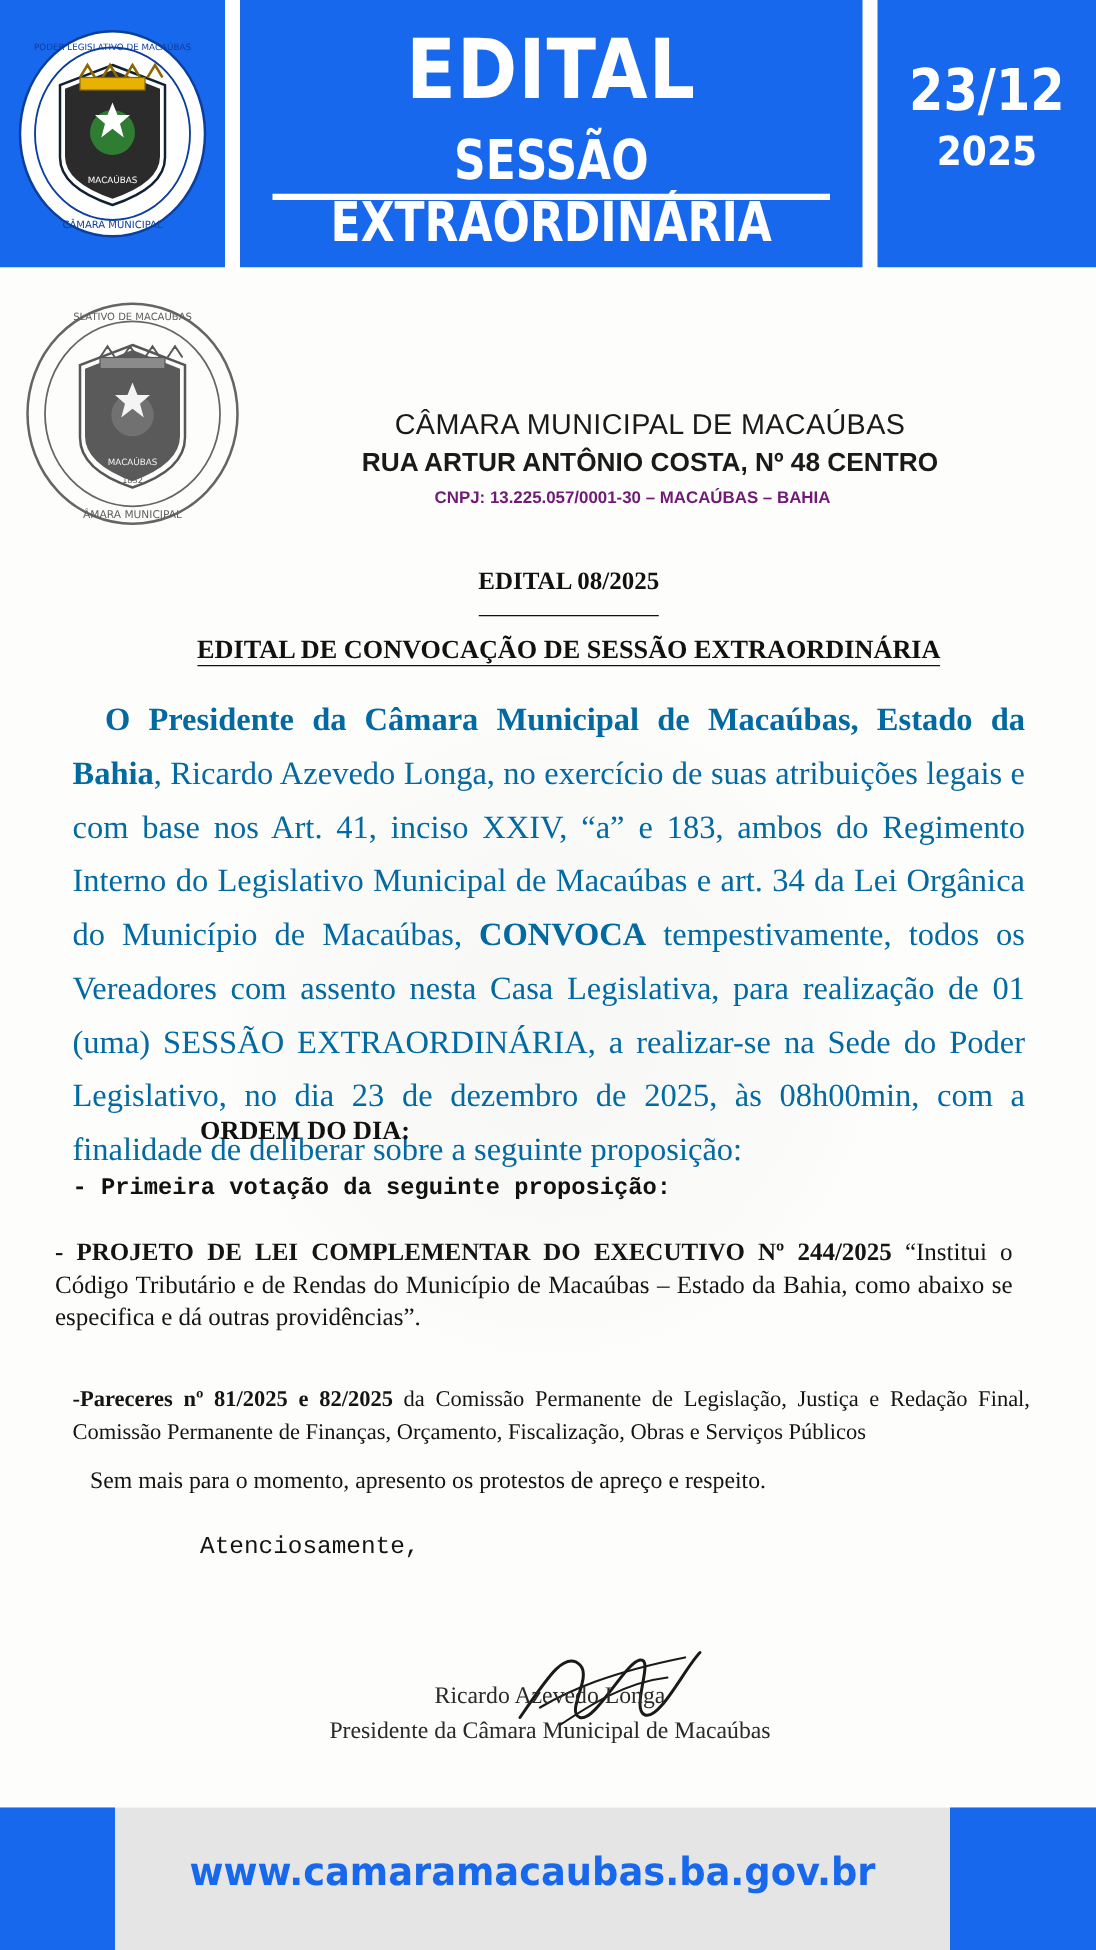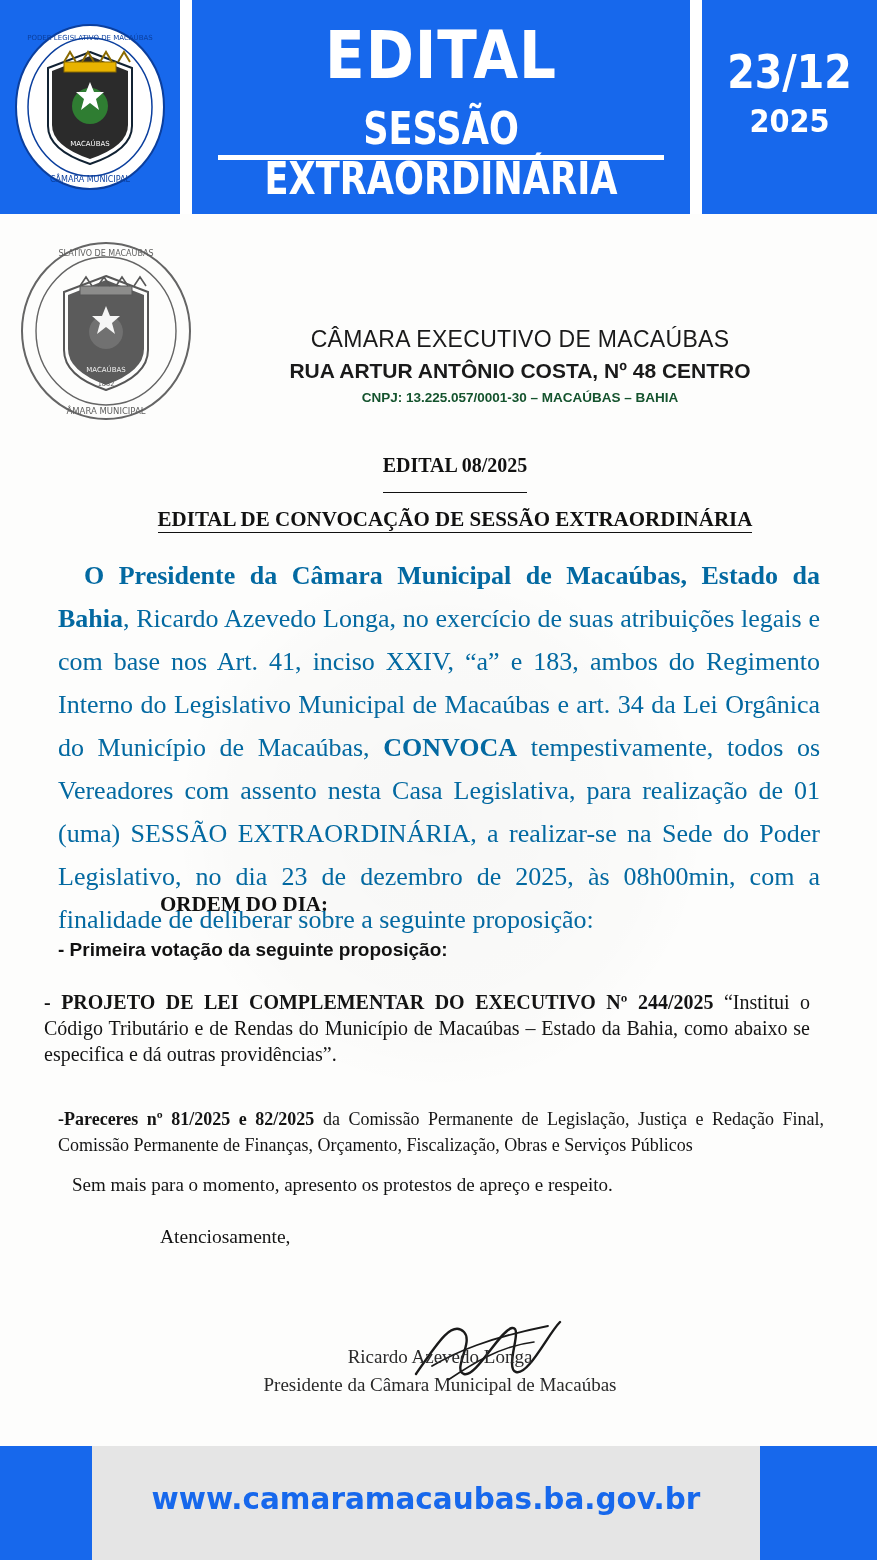--- a/index.html
+++ b/index.html
@@ -137,27 +137,27 @@
     left: 170px; top: 145px;
     width: 700px;
     text-align: center;
     font-family: "Liberation Sans", sans-serif;
     font-weight: bold;
     font-size: 21px;
     color: #1a1a1a;
   }
   .head-line3 {
     position: absolute;
-    left: 170px; top: 176px;
+    left: 156px; top: 176px;
     width: 700px;
     text-align: center;
     font-family: "Liberation Sans", sans-serif;
     font-weight: bold;
     font-size: 13.5px;
-    color: #14532d;
+    color: #701a75;
   }
 
   .edital-num {
     position: absolute;
     left: 60px; top: 240px;
     width: 790px;
     text-align: center;
     font-family: "Liberation Serif", serif;
     font-weight: bold;
     font-size: 20px;
@@ -197,21 +197,21 @@
     font-family: "Liberation Serif", serif;
     font-weight: bold;
     font-size: 21px;
     color: #111;
   }
 
   .sub1 {
     position: absolute;
     left: 58px; top: 725px;
     width: 762px;
-    font-family: Liberation Sans, sans-serif;
+    font-family: Liberation Mono, monospace;
     font-weight: bold;
     font-size: 19px;
     color: #111;
   }
 
   .blk-projeto {
     position: absolute;
     left: 44px; top: 775px;
     width: 766px;
     font-family: "Liberation Serif", serif;
@@ -239,21 +239,21 @@
     position: absolute;
     left: 72px; top: 960px;
     width: 740px;
     font-family: "Liberation Serif", serif;
     font-size: 19px;
     color: #141414;
   }
   .atenciosamente {
     position: absolute;
     left: 160px; top: 1012px;
-    font-family: Liberation Serif, serif;
+    font-family: Liberation Mono, monospace;
     font-size: 19.5px;
     color: #141414;
   }
   .place-date {
     position: absolute;
     left: 196px; top: 1058px;
     font-family: "Liberation Serif", serif;
     font-size: 19.5px;
     color: #141414;
   }
@@ -348,21 +348,21 @@
       <path d="M90 66 l4 10 10 0 -8 7 3 11 -9 -7 -9 7 3 -11 -8 -7 10 0 z" fill="#f2f2f2"></path>
       <rect x="64" y="46" width="52" height="9" fill="#6d6d6d" stroke="#2a2a2a"></rect>
       <path d="M64 46 l6 -9 6 9 m6 0 l6 -9 6 9 m6 0 l6 -9 6 9 m6 0 l6 -9 6 9" fill="none" stroke="#2a2a2a" stroke-width="1.6"></path>
       <text x="90" y="132" font-family="DejaVu Sans, sans-serif" font-size="7" fill="#efefef" text-anchor="middle">MACAÚBAS</text>
       <text x="90" y="146" font-family="DejaVu Sans, sans-serif" font-size="6.5" fill="#2a2a2a" text-anchor="middle">1832</text>
       <text x="90" y="16" font-family="DejaVu Sans, sans-serif" font-size="8" fill="#333" text-anchor="middle">SLATIVO DE MACAÚBAS</text>
       <text x="90" y="174" font-family="DejaVu Sans, sans-serif" font-size="8.5" fill="#333" text-anchor="middle">ÂMARA MUNICIPAL</text>
     </g>
   </svg>
 
-  <div class="head-line1">CÂMARA EXECUTIVO DE MACAÚBAS</div>
+  <div class="head-line1">CÂMARA MUNICIPAL DE MACAÚBAS</div>
   <div class="head-line2">RUA ARTUR ANTÔNIO COSTA, Nº 48 CENTRO</div>
   <div class="head-line3">CNPJ: 13.225.057/0001-30 – MACAÚBAS – BAHIA</div>
 
   <div class="edital-num"><span>EDITAL 08/2025</span></div>
   <div class="edital-title"><span>EDITAL DE CONVOCAÇÃO DE SESSÃO EXTRAORDINÁRIA</span></div>
 
   <div class="para p-main">
     <b>O Presidente da Câmara Municipal de Macaúbas, Estado da Bahia</b><span>, Ricardo Azevedo Longa, no exercício de suas atribuições legais e com base nos Art. 41, inciso XXIV, “a” e 183, ambos do Regimento Interno do Legislativo Municipal de Macaúbas e art. 34 da Lei Orgânica do Município de Macaúbas, </span><b>CONVOCA</b><span> tempestivamente, todos os Vereadores com assento nesta Casa Legislativa, para realização de 01 (uma) SESSÃO EXTRAORDINÁRIA, a realizar-se na Sede do Poder Legislativo, no dia 23 de dezembro de 2025, às 08h00min, com a finalidade de deliberar sobre a seguinte proposição:</span>
   </div>
 

